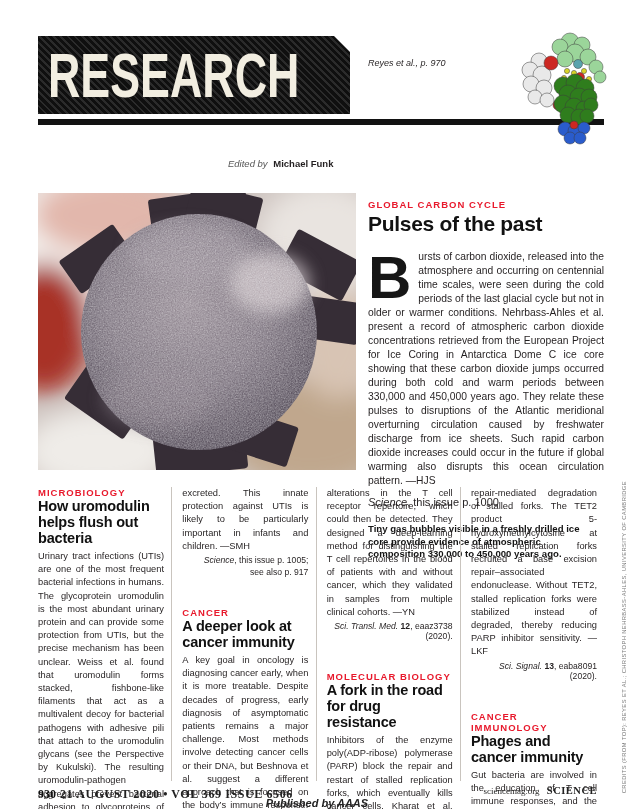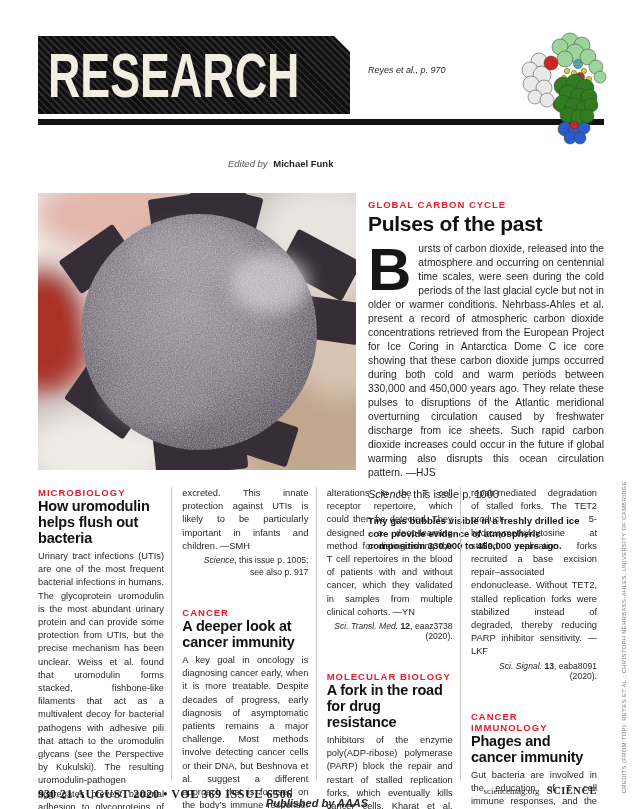--- a/index.html
+++ b/index.html
@@ -10,42 +10,42 @@
   .banner{position:absolute;left:38px;top:36px;width:312px;height:78px;
           background:repeating-linear-gradient(45deg,#2b2b2b 0 2px,#0f0f0f 2px 5px);
           clip-path:polygon(0 0,calc(100% - 16px) 0,100% 16px,100% 100%,0 100%);
           display:flex;align-items:center;padding-left:10px;box-sizing:border-box;}
   .banner-text{font-size:56px;font-weight:bold;color:#f2eee1;letter-spacing:0px;
                display:inline-block;transform:scale(0.80,1.12);transform-origin:left center;white-space:nowrap;}
   .top-rule{position:absolute;left:38px;top:119px;width:566px;height:6px;background:#121212;}
 
   .highlight{position:absolute;left:368px;top:50px;width:150px;}
   .hl-title{color:#e0392e;font-size:13px;line-height:16px;font-weight:500;}
-  .hl-byline{margin-top:15px;font-size:9px;font-style:italic;color:#231f20;}
+  .hl-byline{margin-top:8px;font-size:9px;font-style:italic;color:#231f20;}
 
   .molecule{position:absolute;left:518px;top:30px;z-index:3;}
 
   
   .section-bar{position:absolute;left:38px;top:149px;width:178px;height:25px;background:#e0392e;
                clip-path:polygon(0 0,calc(100% - 9px) 0,100% 9px,100% 100%,0 100%);
                display:flex;align-items:center;justify-content:center;
                color:#ffffff;font-family:"Liberation Serif",serif;font-weight:bold;
                font-size:13px;letter-spacing:1.2px;}
   .section-bar .it{font-style:italic;margin:0 4px;}
   .edited-by{position:absolute;left:228px;top:158px;font-size:9.5px;color:#231f20;}
   .edited-by .lbl{font-style:italic;color:#555;}
   .edited-by .nm{font-weight:bold;margin-left:3px;}
 
   
   .photo{position:absolute;left:38px;top:193px;width:318px;height:277px;overflow:hidden;}
 
   
   .feature{position:absolute;left:368px;top:199px;width:236px;}
   .kicker{color:#e8192c;font-weight:bold;font-size:9.5px;letter-spacing:1px;}
-  .feature .headline{font-size:21px;font-weight:bold;letter-spacing:-0.3px;line-height:22px;margin:3px 0 7px 0;color:#111;}
+  .feature .headline{font-size:21px;font-weight:bold;letter-spacing:-0.3px;line-height:22px;margin:3px 0 15px 0;color:#111;}
   .feature .body{font-size:10.3px;line-height:14px;text-align:justify;}
   .dropcap{float:left;font-size:60px;line-height:50px;font-weight:bold;color:#161616;
            margin:3px 7px 0 0;}
   .feature .cite{font-size:11px;margin-top:8px;color:#231f20;}
   .it{font-style:italic;}
   .photo-caption{margin-top:15px;font-size:9.6px;line-height:12.5px;font-weight:bold;color:#141414;width:228px;}
 
   
   .cols{position:absolute;left:38px;top:487px;width:559px;height:296px;
         display:flex;justify-content:space-between;}

